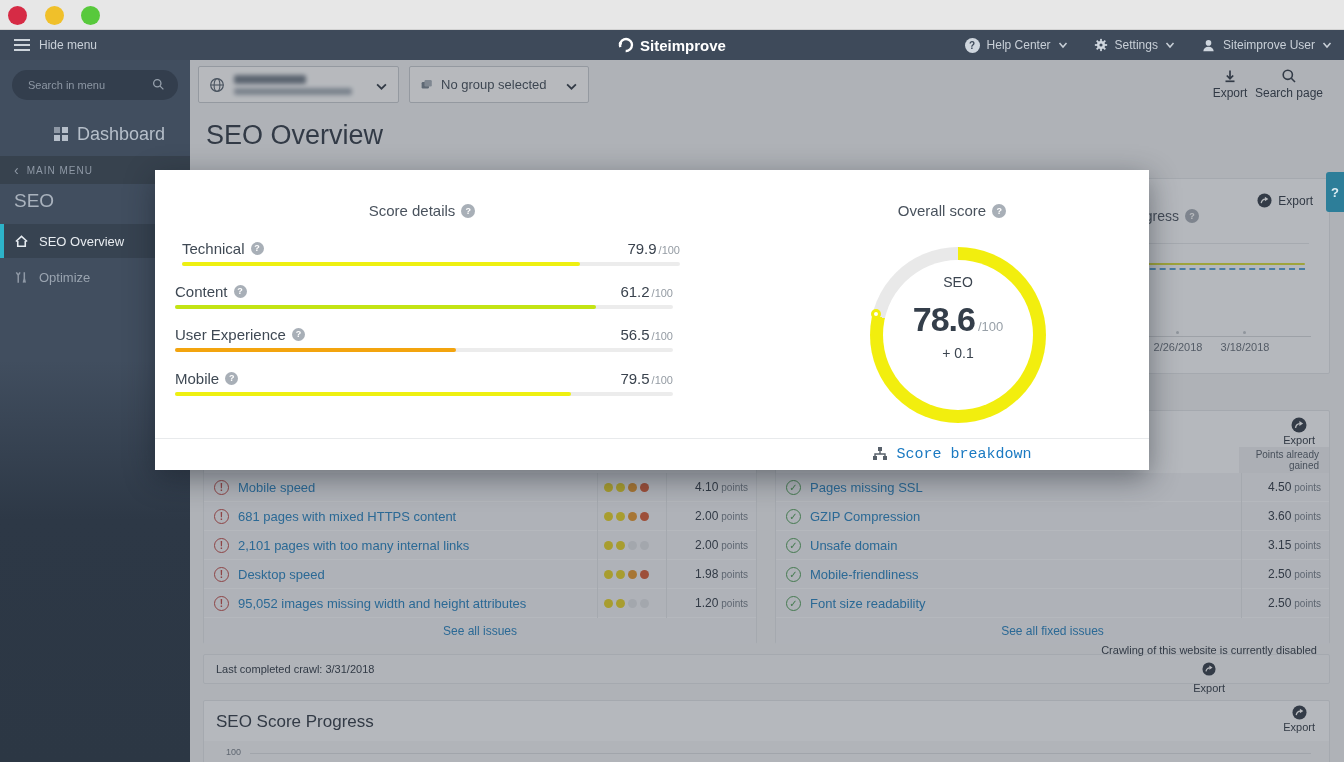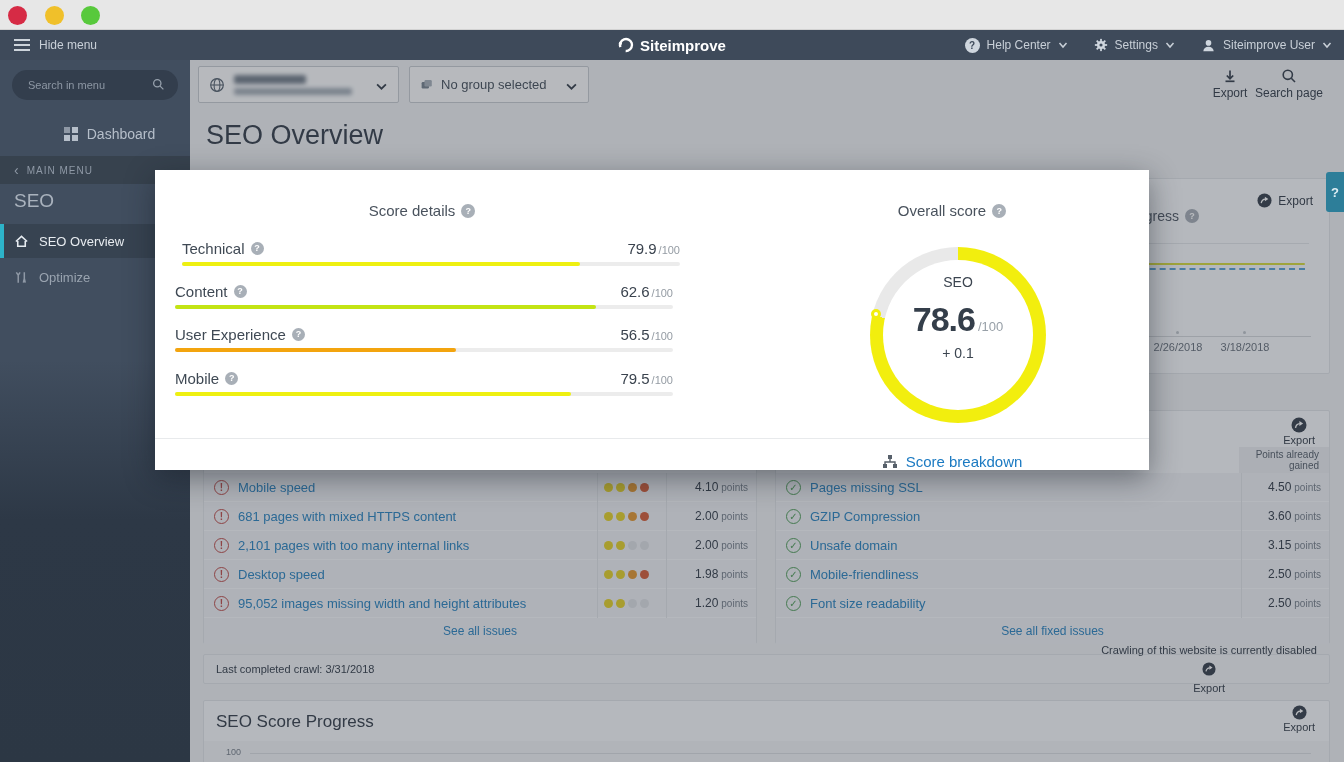--- a/index.html
+++ b/index.html
@@ -24,21 +24,21 @@
   .chev { width:10px; height:10px; }
   .q-badge { width:15px; height:15px; border-radius:50%; background:#cfd6de; color:#3e4a5a; font-size:10px; font-weight:bold; display:flex; align-items:center; justify-content:center; }
 
   
   .sidebar { position:absolute; left:0; top:60px; width:190px; height:702px;
     background:linear-gradient(180deg,#414e5f 0px,#414e5f 300px,#2d3846 460px,#2c3744 100%); z-index:5; }
   .side-search { position:absolute; left:12px; top:10px; width:166px; height:30px; background:#333e4d; border-radius:15px; }
   .side-search input { position:absolute; left:16px; top:0; width:120px; height:30px; background:transparent; border:none; outline:none; color:#aeb6c2; font-size:11px; font-family:inherit; }
   .side-search input::placeholder { color:#8d97a4; }
   .side-search svg { position:absolute; right:13px; top:8px; }
-  .dash-item { position:absolute; left:0; top:52px; width:190px; height:44px; display:flex; align-items:center; justify-content:center; gap:9px; color:#b6bfca; font-size:14px; cursor:pointer;padding-left:29px; }
+  .dash-item { position:absolute; left:0; top:52px; width:190px; height:44px; display:flex; align-items:center; justify-content:center; gap:9px; color:#b6bfca; font-size:18px; cursor:pointer;padding-left:29px; }
   .grid-ic { display:grid; grid-template-columns:6px 6px; grid-template-rows:6px 6px; gap:2px; }
   .grid-ic i { background:#b6bfca; }
   .grid-ic i:first-child { background:#8e98a5; }
   .mainmenu { position:absolute; left:0; top:96px; width:190px; height:28px; background:#37424e; display:flex; align-items:center; gap:7px; padding-left:14px; color:#8f99a6; font-size:10px; letter-spacing:1px; cursor:pointer; }
   .mainmenu b { font-size:14px; font-weight:normal; line-height:10px; }
   .side-section { position:absolute; left:14px; top:130px; color:#a9b2bd; font-size:19px; }
   .side-item { position:absolute; left:0; width:190px; height:34px; display:flex; align-items:center; gap:10px; padding-left:14px; font-size:13px; color:#9aa4b0; cursor:pointer; }
   .side-item.active { background:rgba(0,0,0,0.14); border-left:4px solid #2db3c9; padding-left:10px; color:#e8ecf0; }
 
   
@@ -120,21 +120,21 @@
   .donut { position:absolute; left:715px; top:77px; width:176px; height:176px; border-radius:50%; }
   .donut-hole { position:absolute; left:13px; top:13px; right:13px; bottom:13px; border-radius:50%; background:#fff; }
   .donut-marker { position:absolute; width:10px; height:10px; border-radius:50%; background:#fff; border:3px solid #f2ee0e; z-index:3; }
   .donut-text { position:absolute; left:0; top:0; width:176px; height:176px; display:flex; flex-direction:column; align-items:center; z-index:2; }
   .d-product { margin-top:27px; font-size:14px; color:#3c4550; }
   .d-score { margin-top:10px; }
   .d-num { font-size:34px; font-weight:bold; color:#343e4a; letter-spacing:-1px; }
   .d-max { font-size:13px; color:#98a0a8; margin-left:3px; }
   .d-delta { margin-top:6px; font-size:14px; color:#3c4550; }
   .m-divider { position:absolute; left:0; right:0; top:268px; height:1px; background:#e8eaec; }
-  .m-link-row { position:absolute; left:534px; top:268px; width:526px; height:32px; display:flex; align-items:flex-end; justify-content:center; gap:8px; }
+  .m-link-row { position:absolute; left:534px; top:268px; width:526px; height:32px; display:flex; align-items:center; justify-content:center; gap:8px;font-family:Liberation Mono, monospace; }
   .m-link-row a { font-size:15px; color:#1b7ac2; text-decoration:none; cursor:pointer; }
 </style>
 </head>
 <body>
 
 <div class="screen">
 
   <div class="macbar">
     <span class="tl red"></span>
     <span class="tl yel"></span>
@@ -461,21 +461,21 @@
       </div>
       <div class="sd-track">
           <div class="sd-fill" style="width: 79.9%; background: rgb(238, 240, 17);"></div>
         </div>
     </div>
 
     <div class="sd-row" style="top:111px;">
       <div class="sd-line">
         <span class="sd-label">Content</span>
         <span class="q-icon" style="width:13px;height:13px;">?</span>
-        <span class="sd-score"><span>62.6</span><i>/100</i></span>
+        <span class="sd-score"><span>61.2</span><i>/100</i></span>
       </div>
       <div class="sd-track">
           <div class="sd-fill" style="width: 84.5%; background: rgb(195, 228, 20);"></div>
         </div>
     </div>
 
     <div class="sd-row" style="top:154px;">
       <div class="sd-line">
         <span class="sd-label">User Experience</span>
         <span class="q-icon" style="width:13px;height:13px;">?</span>

